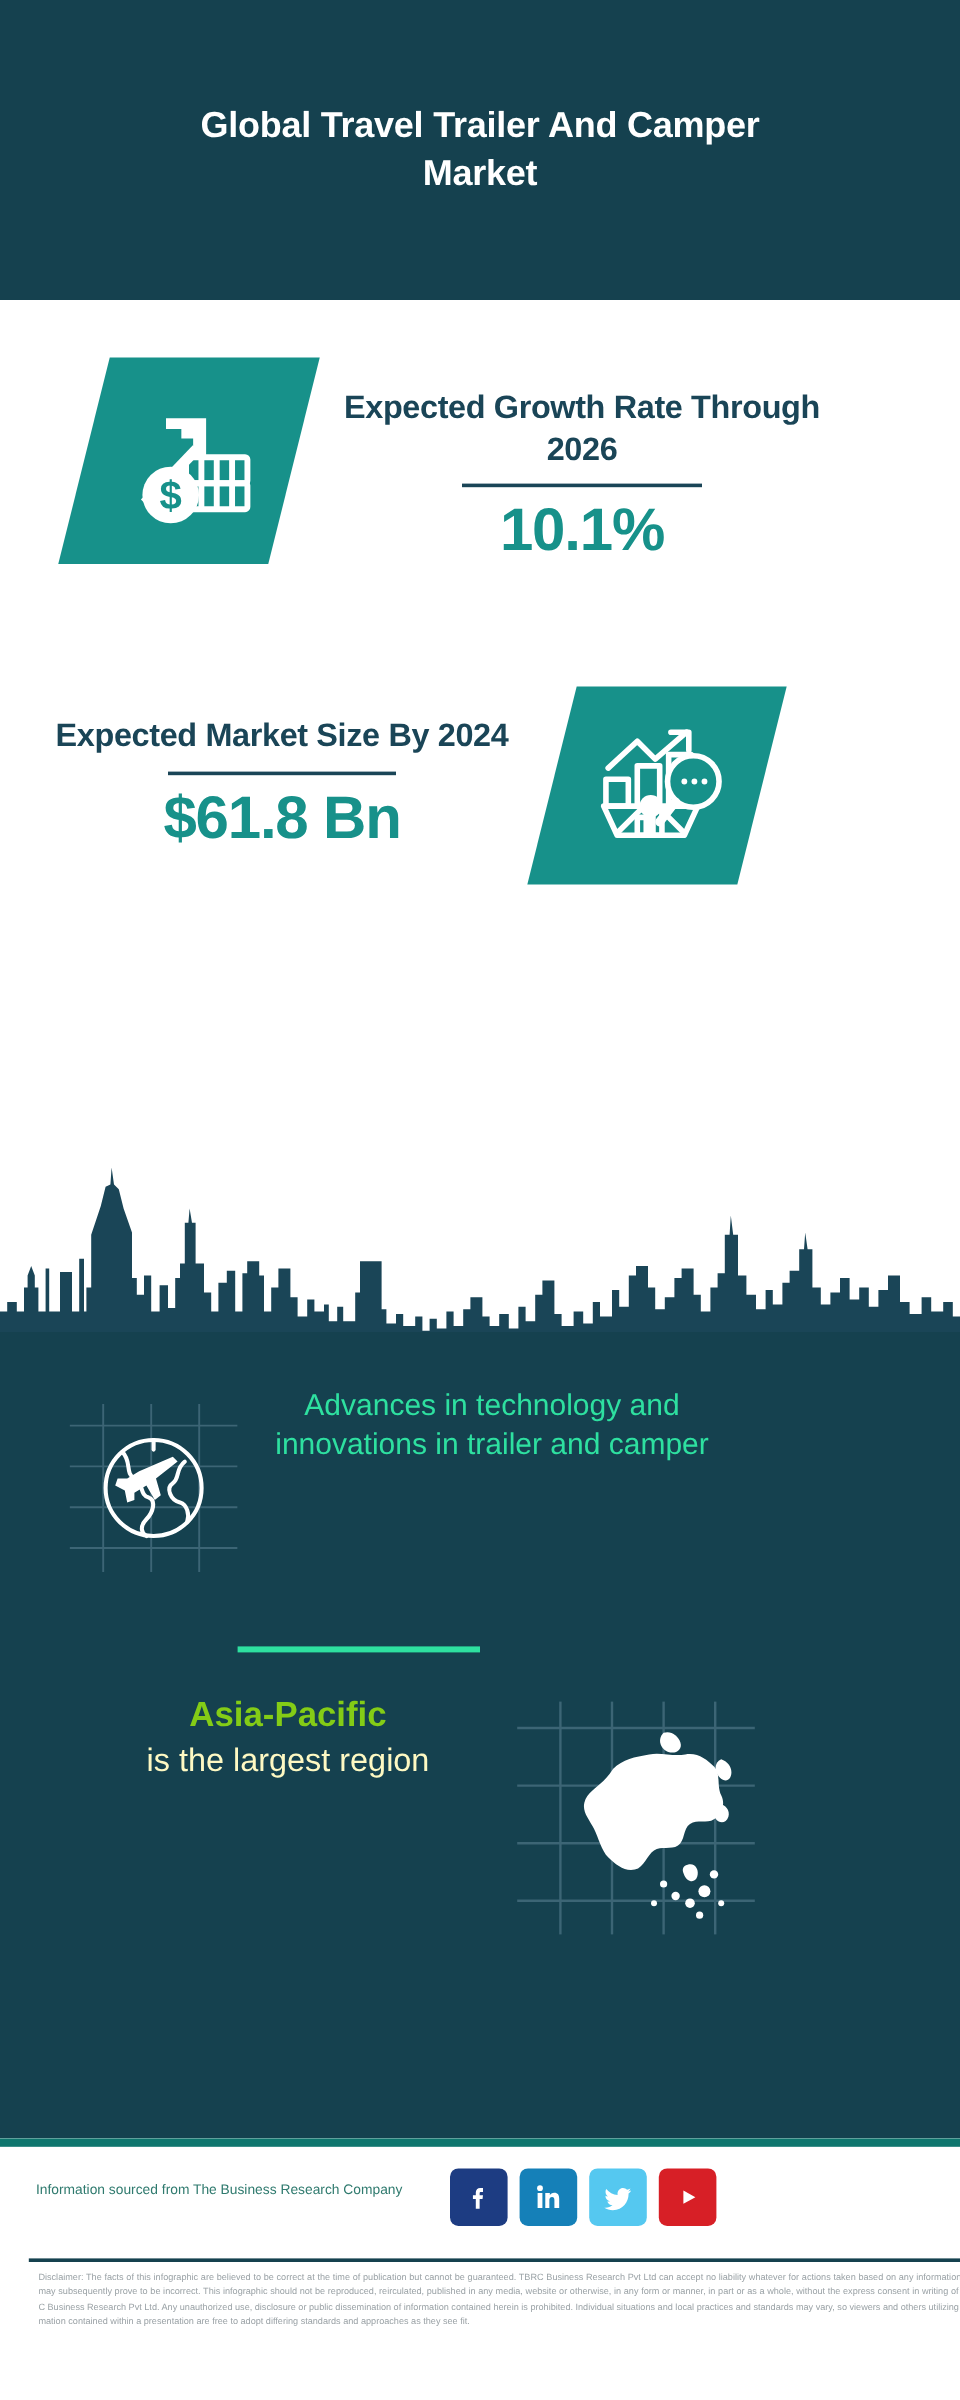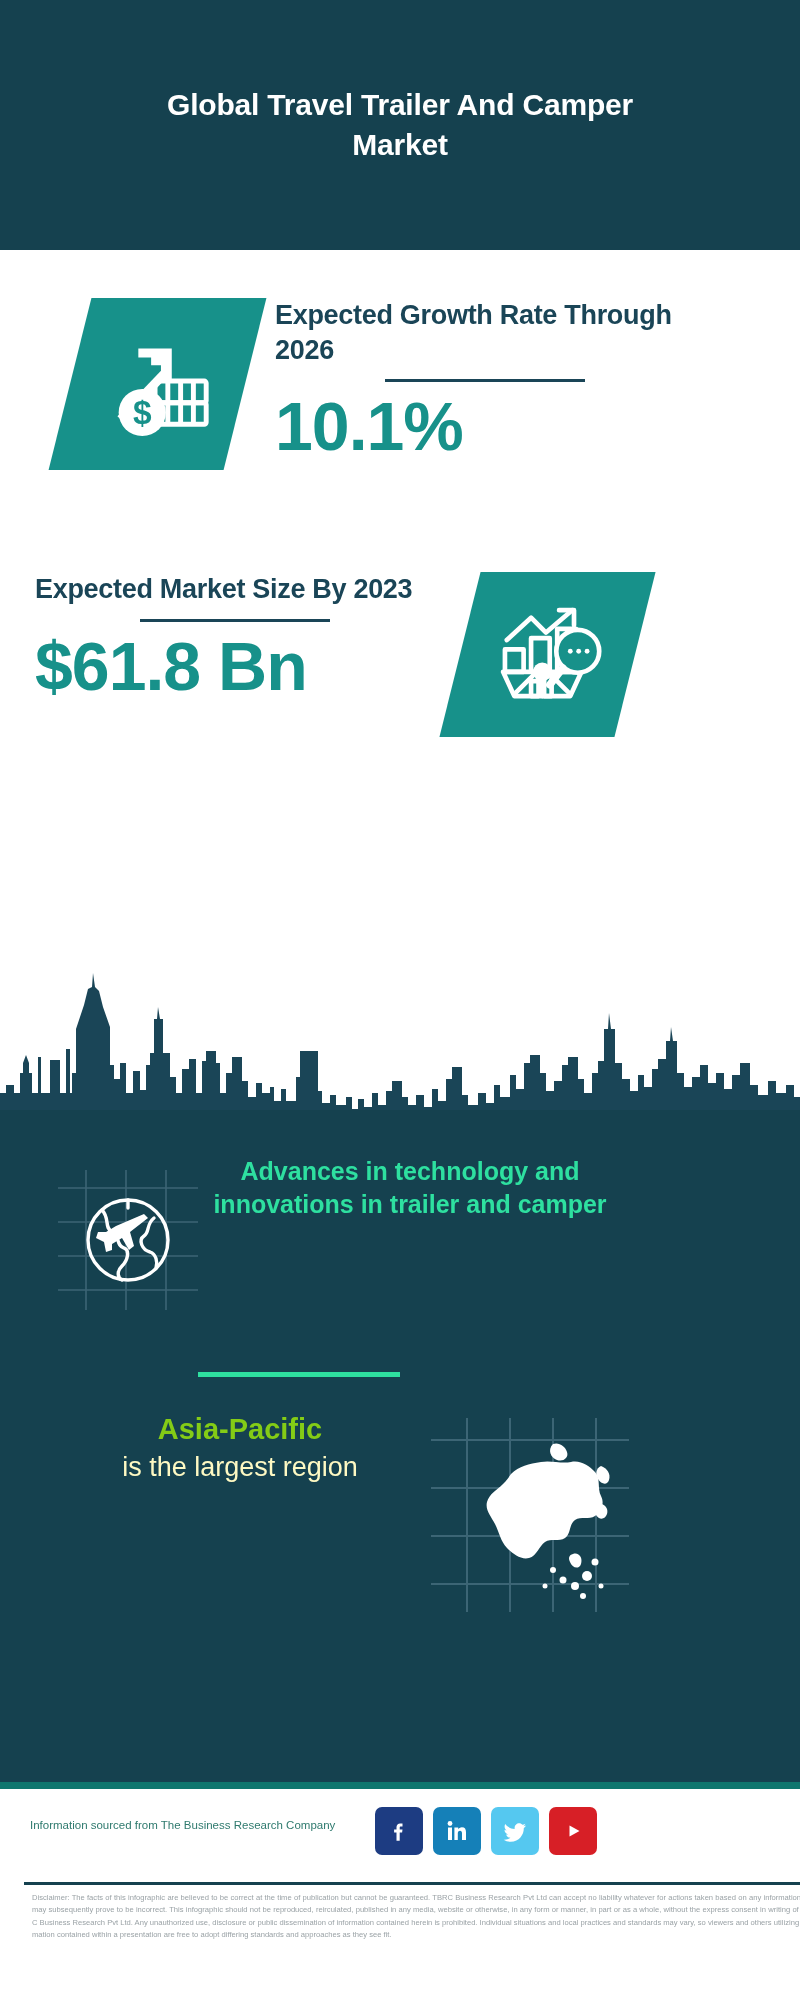--- a/index.html
+++ b/index.html
@@ -29,41 +29,41 @@
   .stat-row { position:absolute; display:flex; align-items:center; }
 
   
   .para {
     position:relative; background:#17918a;
     transform:skewX(-14deg);
     display:flex; align-items:center; justify-content:center;
   }
   .para > .icon-wrap { transform:skewX(14deg); display:flex; align-items:center; justify-content:center; }
 
-  .stat-text { text-align:left; }
+  .stat-text { text-align:center;margin-top:24px; }
   .stat-label {
     color:#1a4557; font-size:27px; font-weight:bold; line-height:1.28; letter-spacing:-0.3px;
   }
   .stat-rule { height:3px; background:#1a4557; margin:12px auto 10px; }
-  .stat-value { color:#17918a; font-size:68px; font-weight:bold; line-height:1; letter-spacing:-1px; }
+  .stat-value { color:#17918a; font-size:50px; font-weight:bold; line-height:1; letter-spacing:-1px; }
 
   
   .skyline { position:absolute; left:0; top:945px; width:800px; height:170px; }
 
   
   .dark-panel {
     position:absolute; left:0; top:1110px; width:800px; height:672px;
     background:#15414f;
   }
   .driver-block { position:absolute; left:0; top:0; width:800px; }
   .driver-icon { position:absolute; left:58px; top:60px; width:140px; height:140px; }
   .driver-text {
     position:absolute; left:195px; top:45px; width:430px; text-align:center;
   }
-  .driver-hl { color:#2ee0a0; font-size:25px; font-weight:bold; line-height:1.33; }
+  .driver-hl { color:#2ee0a0; font-size:25px; font-weight:normal; line-height:1.33; }
   .driver-sub { color:#ffffff; font-size:25px; line-height:1.33; }
 
   .mid-divider {
     position:absolute; left:198px; top:262px; width:202px; height:5px; background:#2ee0a0;
   }
 
   .region-block { position:absolute; left:0; top:300px; width:800px; }
   .region-text { position:absolute; left:40px; top:0px; width:400px; text-align:center; }
   .region-hl { color:#84cc16; font-size:29px; font-weight:bold; line-height:1.34; }
   .region-sub { color:#fef9c3; font-size:27px; line-height:1.34; }
@@ -132,21 +132,21 @@
       </div>
       <div class="stat-text" style="position:absolute; left:275px; top:0px; width:420px;">
         <div class="stat-label">Expected Growth Rate Through 2026</div>
         <div class="stat-rule" style="width:200px;"></div>
         <div class="stat-value">10.1%</div>
       </div>
     </div>
 
     <div class="stat-row" style="left:0; top:322px; width:800px;">
       <div class="stat-text" style="position:absolute; left:35px; top:0px; width:400px;">
-        <div class="stat-label">Expected Market Size By 2023</div>
+        <div class="stat-label">Expected Market Size By 2024</div>
         <div class="stat-rule" style="width:190px;"></div>
         <div class="stat-value">$61.8 Bn</div>
       </div>
       <div class="para" style="position:absolute; left:460px; top:0px; width:175px; height:165px;">
         <div class="icon-wrap">
           <svg width="112" height="112" viewBox="0 0 120 120">
             <g fill="none" stroke="#fff" stroke-width="5" stroke-linecap="round" stroke-linejoin="round">
 
               <polyline points="16,44 42,20 58,36 86,12"></polyline>
               <polyline points="72,12 88,12 88,28"></polyline>

